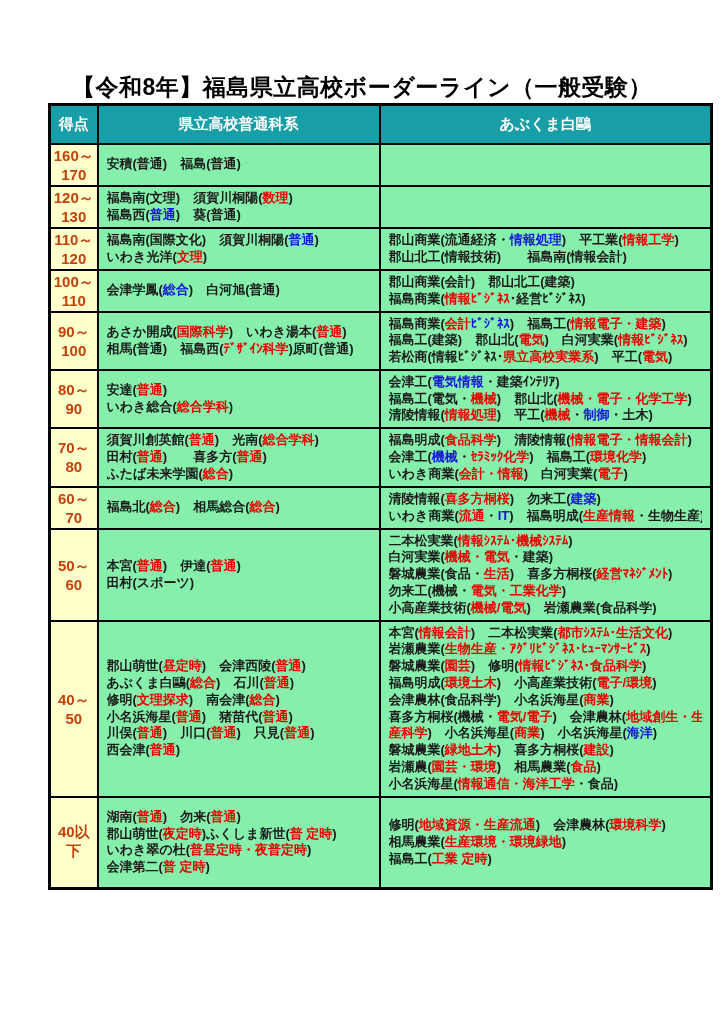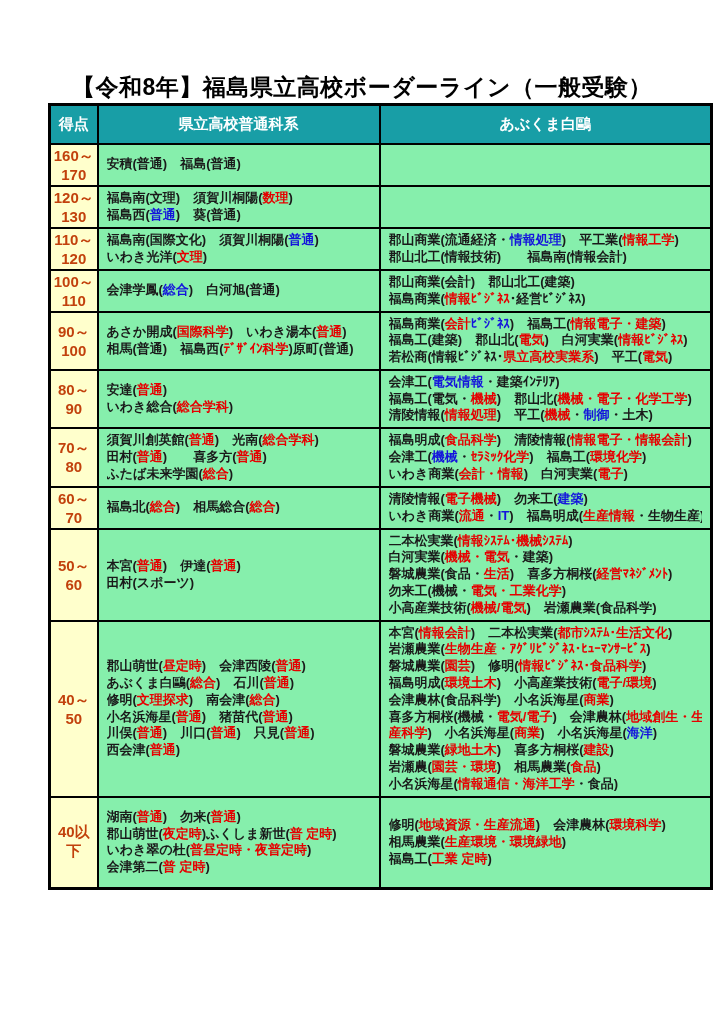--- a/index.html
+++ b/index.html
@@ -133,21 +133,21 @@
             <div class="line"><span class="ck">会津工(</span><span class="cb">機械</span><span class="ck">・</span><span class="cr">ｾﾗﾐｯｸ化学</span><span class="ck">)　福島工(</span><span class="cr">環境化学</span><span class="ck">)</span></div>
             <div class="line"><span class="ck">いわき商業(</span><span class="cr">会計・情報</span><span class="ck">)　白河実業(</span><span class="cr">電子</span><span class="ck">)</span></div>
           </td>
         </tr>
         <tr>
           <td class="score">60～70</td>
           <td class="schools">
             <div class="line"><span class="ck">福島北(</span><span class="cr">総合</span><span class="ck">)　相馬総合(</span><span class="cr">総合</span><span class="ck">)</span></div>
           </td>
           <td class="schools">
-            <div class="line"><span class="ck">清陵情報(</span><span class="cr">電子機械</span><span class="ck">)　勿来工(</span><span class="cb">建築</span><span class="ck">)</span></div>
+            <div class="line"><span class="ck">清陵情報(</span><span class="cr">喜多方桐桜</span><span class="ck">)　勿来工(</span><span class="cb">建築</span><span class="ck">)</span></div>
             <div class="line"><span class="ck">いわき商業(</span><span class="cr">流通</span><span class="ck">・</span><span class="cb">IT</span><span class="ck">)　福島明成(</span><span class="cr">生産情報</span><span class="ck">・生物生産)</span></div>
           </td>
         </tr>
         <tr>
           <td class="score">50～60</td>
           <td class="schools">
             <div class="line"><span class="ck">本宮(</span><span class="cr">普通</span><span class="ck">)　伊達(</span><span class="cr">普通</span><span class="ck">)</span></div>
             <div class="line"><span class="ck">田村(スポーツ)</span></div>
           </td>
           <td class="schools">

